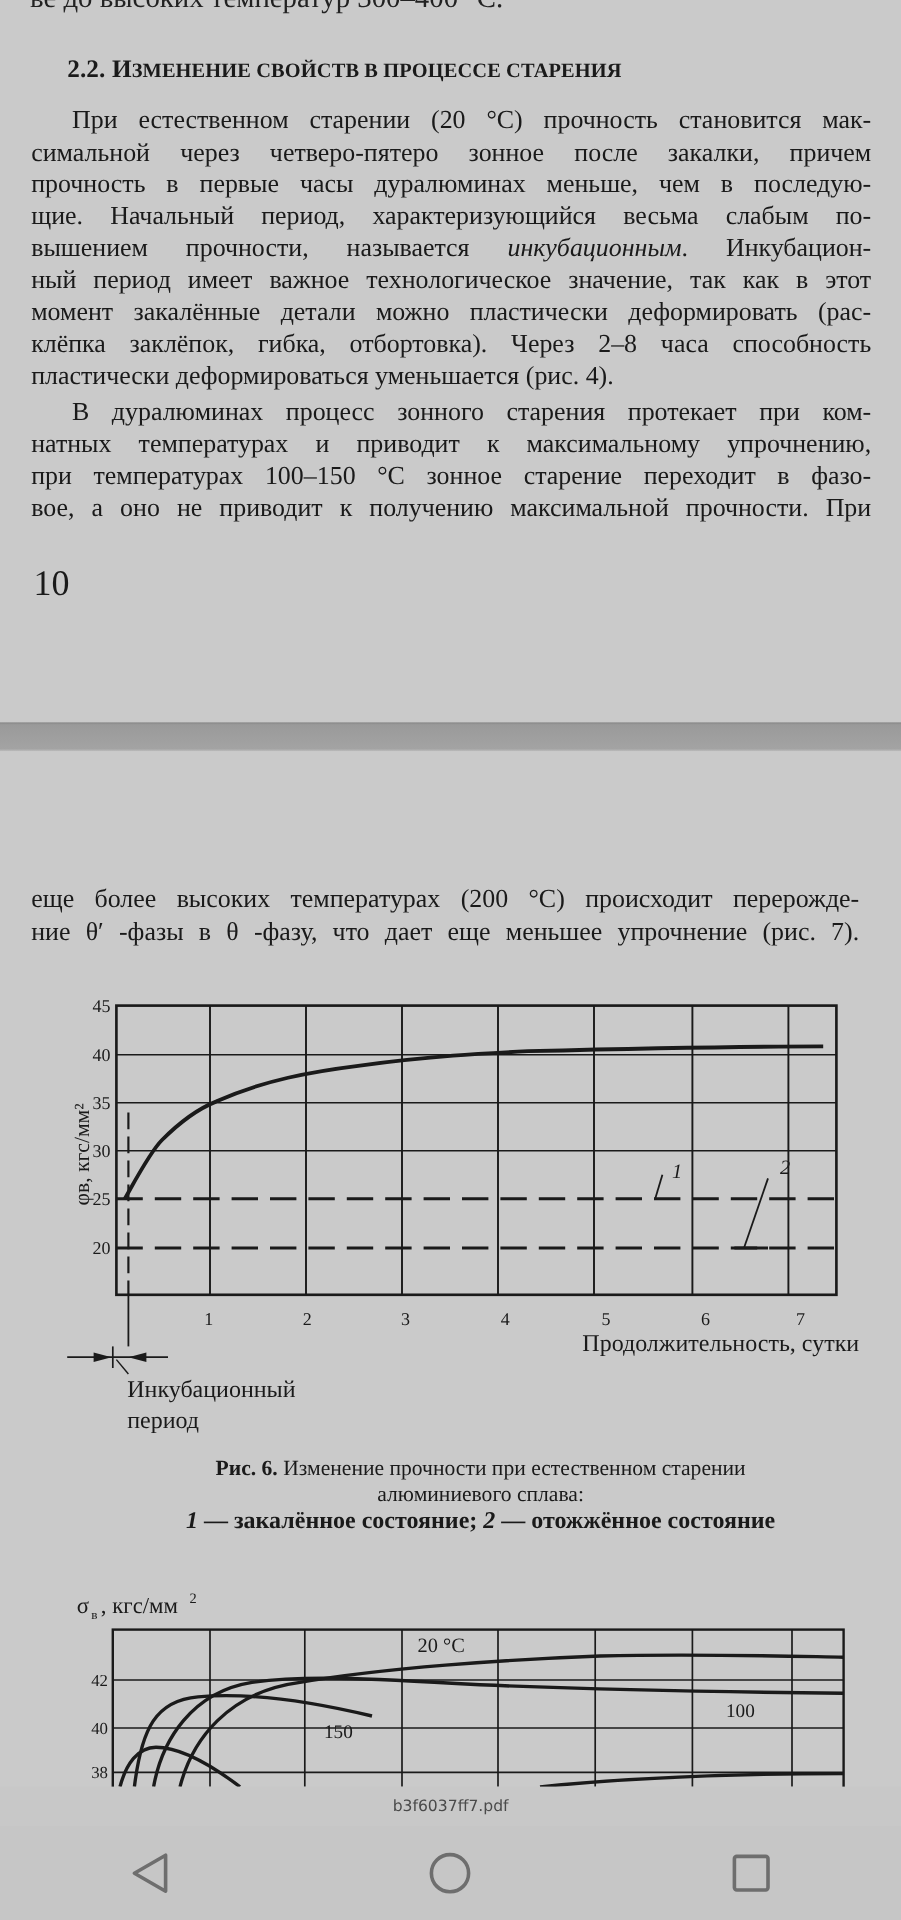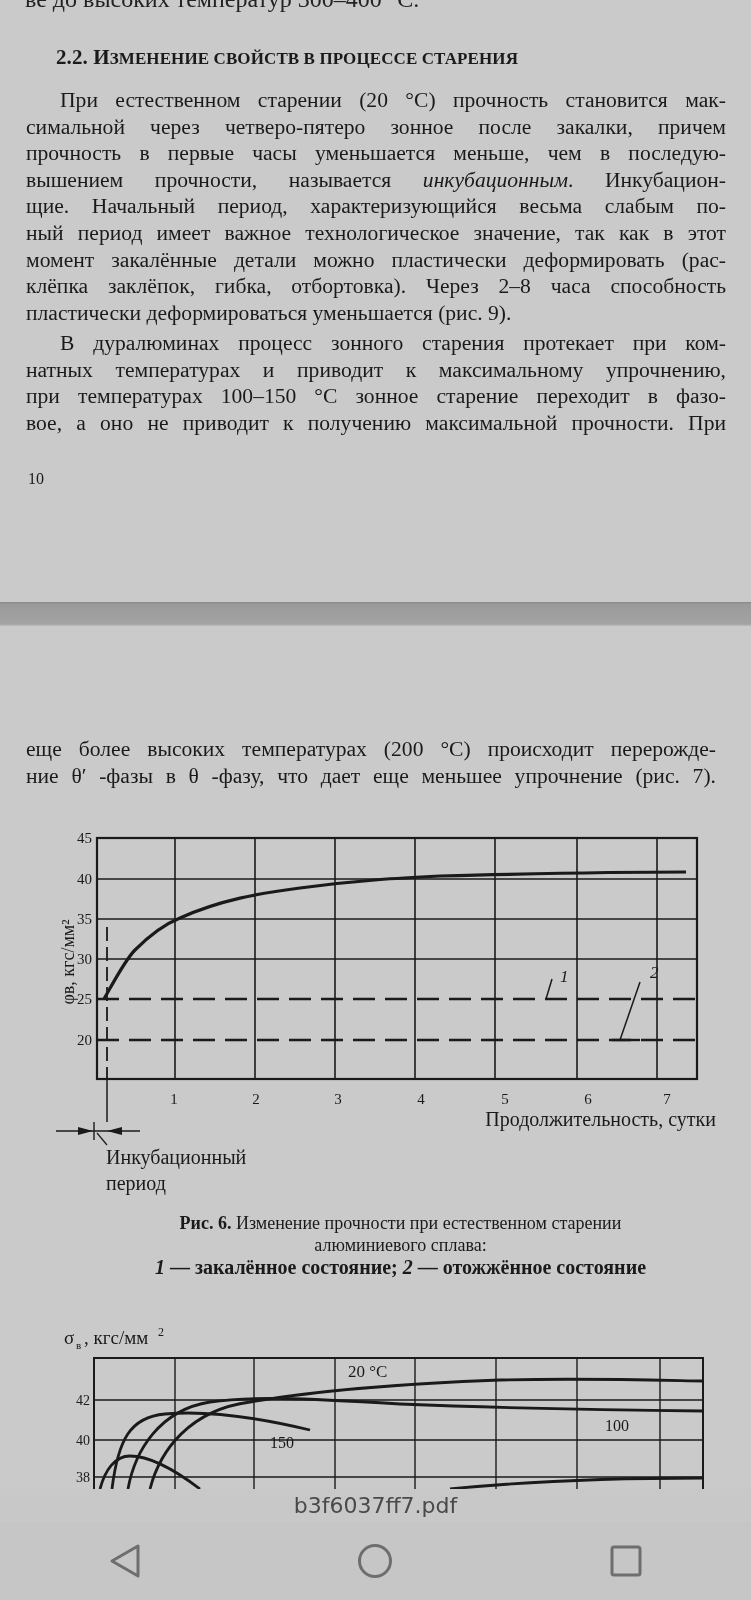--- a/index.html
+++ b/index.html
@@ -11,54 +11,54 @@
   .gap { position:absolute; left:0; top:602px; width:751px; height:24px;
          background:linear-gradient(#858585 0, #9a9a9a 2px, #a3a3a3 22px, #bdbdbd 24px); }
   .page2 { top:626px; height:864px; }
   .cutline { position:absolute; left:25px; top:-14px; font-size:24px; white-space:nowrap; color:#222; }
   .heading { position:absolute; left:56px; top:45px; font-size:21px; font-weight:bold; white-space:nowrap; letter-spacing:0.1px; }
   .heading .sc { font-size:17px; }
   .para { position:absolute; left:26px; width:700px; font-size:21.6px; line-height:26.6px; text-align:justify; }
   .para .ln { display:block; text-align:justify; text-align-last:justify; white-space:nowrap; height:26.6px; }
   .para .ln.last { text-align-last:left; }
   .para .ln.indent { padding-left:34px; }
-  .pageno { position:absolute; left:28px; top:470px; font-size:16px; }
+  .pageno { position:absolute; left:28px; top:470px; font-size:30px; }
   .p2text { position:absolute; left:26px; width:690px; font-size:21.6px; line-height:26.6px; }
   .p2text .ln { display:block; white-space:nowrap; text-align-last:justify; }
   svg { position:absolute; left:0; top:0; }
   .caption { position:absolute; left:0; width:751px; text-align:center; font-size:18px; line-height:22px;padding-left:25px; }
   .caption b { font-weight:bold; }
   .caption .small { font-size:20px;font-weight:bold; }
   .filename { position:absolute; left:0; top:1489px; width:751px; height:33px; text-align:center;
-              font-family:"DejaVu Sans", sans-serif; font-size:22px; color:#4a4a4a; line-height:33px; background:#c8c8c8; }
+              font-family:"DejaVu Sans", sans-serif; font-size:13px; color:#4a4a4a; line-height:33px; background:#c8c8c8; }
   .navbar { position:absolute; left:0; top:1522px; width:751px; height:78px; background:#c6c6c6;
             display:flex; justify-content:space-around; align-items:center; }
   .navbtn { width:60px; height:60px; display:flex; align-items:center; justify-content:center; }
   .navbtn svg { position:static; }
 </style>
 </head>
 <body>
 
 <div class="topbar"></div>
 
 <div class="page page1">
   <div class="cutline">ве до высоких температур 300–400 °С.</div>
   <div class="heading">
     <span>2.2. </span><span class="sc" id="headingText"><span style="font-size: 21px;">И</span><span>ЗМЕНЕНИЕ СВОЙСТВ В ПРОЦЕССЕ СТАРЕНИЯ</span></span>
   </div>
   <div class="para" style="top:87px;" id="para1">
       <span class="ln indent">При естественном старении (20 °С) прочность становится мак-</span>
       <span class="ln">симальной через четверо-пятеро зонное после закалки, причем</span>
-      <span class="ln">прочность в первые часы уменьшается меньше, чем в последую-</span>
+      <span class="ln">прочность в первые часы дуралюминах меньше, чем в последую-</span>
+      <span class="ln">щие. Начальный период, характеризующийся весьма слабым по-</span>
       <span class="ln">вышением прочности, называется <i>инкубационным</i>. Инкубацион-</span>
-      <span class="ln">щие. Начальный период, характеризующийся весьма слабым по-</span>
       <span class="ln">ный период имеет важное технологическое значение, так как в этот</span>
       <span class="ln">момент закалённые детали можно пластически деформировать (рас-</span>
       <span class="ln">клёпка заклёпок, гибка, отбортовка). Через 2–8 часа способность</span>
-      <span class="ln last">пластически деформироваться уменьшается (рис. 9).</span>
+      <span class="ln last">пластически деформироваться уменьшается (рис. 4).</span>
     </div>
   <div class="para" style="top:330px;" id="para2">
       <span class="ln indent">В дуралюминах процесс зонного старения протекает при ком-</span>
       <span class="ln">натных температурах и приводит к максимальному упрочнению,</span>
       <span class="ln">при температурах 100–150 °С зонное старение переходит в фазо-</span>
       <span class="ln">вое, а оно не приводит к получению максимальной прочности. При</span>
     </div>
   <div class="pageno">10</div>
 </div>
 

